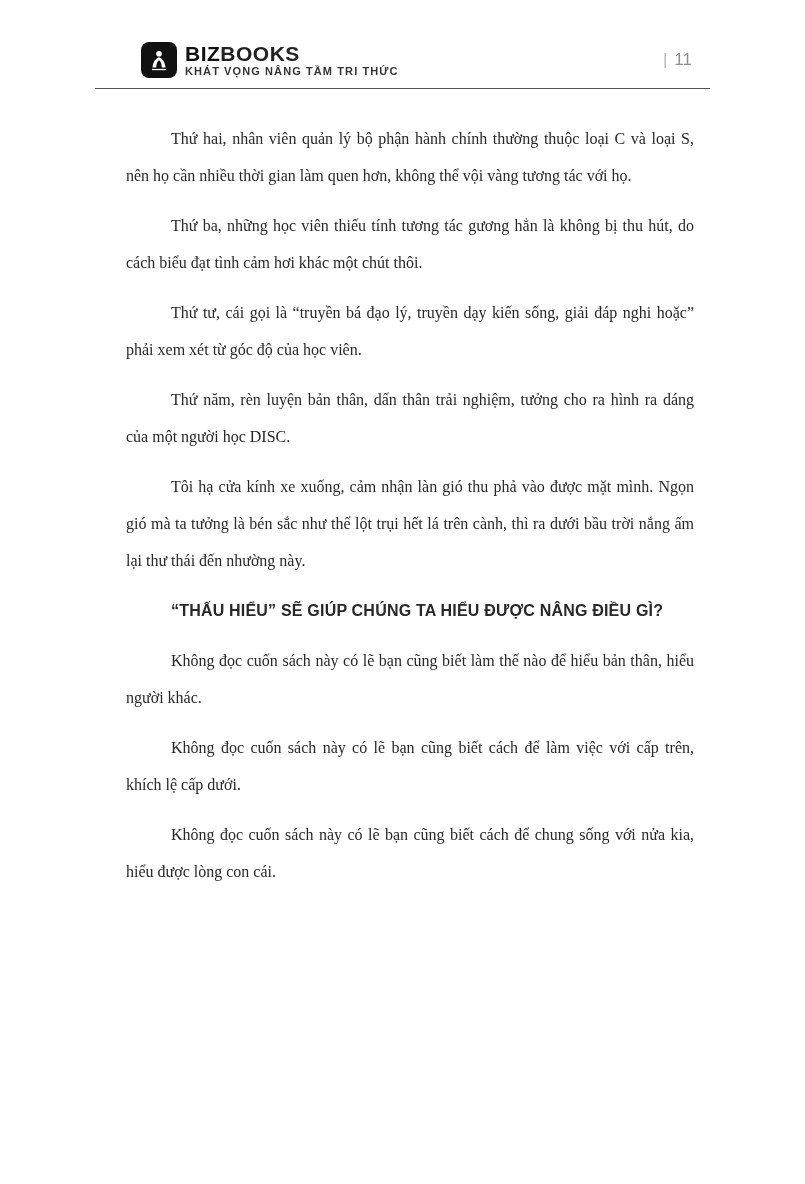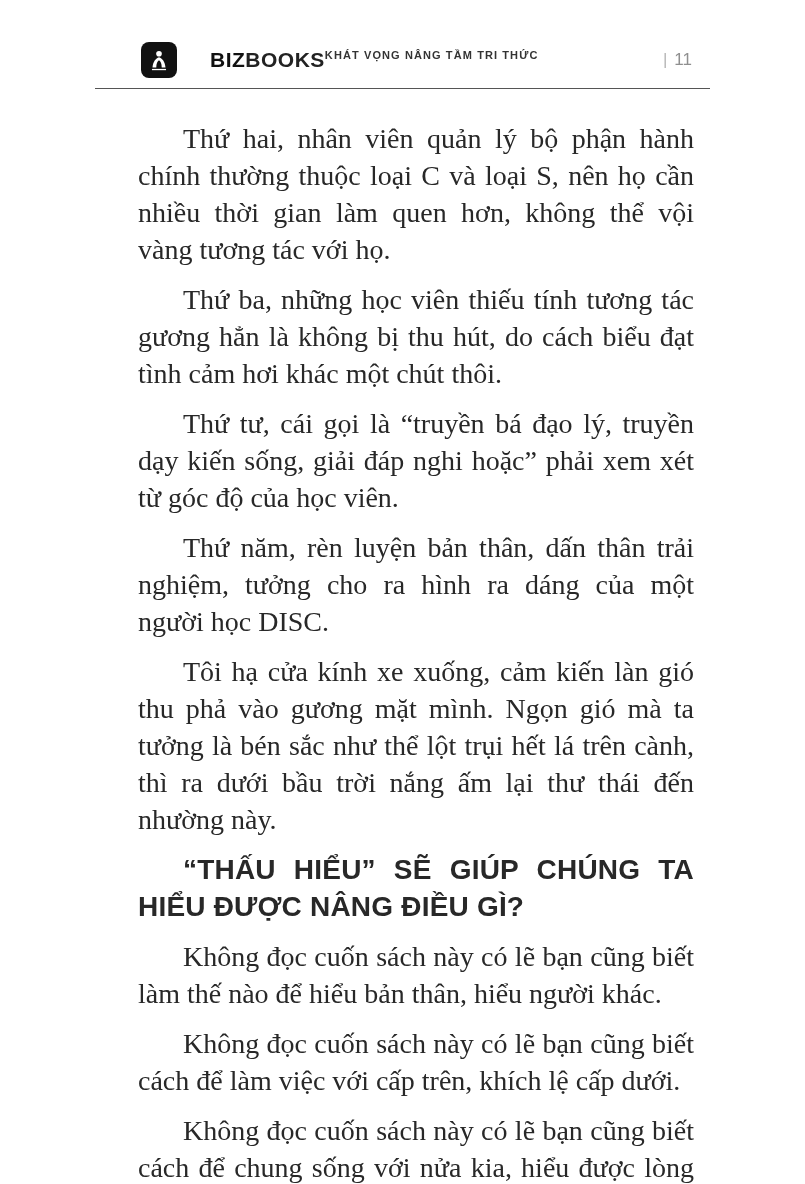--- a/index.html
+++ b/index.html
@@ -42,23 +42,22 @@
     height: 36px;
     background: #111111;
     border-radius: 8px;
     display: flex;
     align-items: center;
     justify-content: center;
     flex: 0 0 auto;
   }
   .brand-text {
     display: flex;
-    flex-direction: row;
+    flex-direction: column;
     justify-content: flex-end;
-    margin-left: 25px;
   }
   .brand-name {
     font-family: "Liberation Sans", sans-serif;
     font-size: 21px;
     line-height: 22px;
     letter-spacing: 0.5px;
     color: #111;
     white-space: nowrap;
   }
   .brand-name .part1 { font-weight: 800; }
@@ -96,22 +95,22 @@
   }
 
   
   .content {
     position: absolute;
     top: 120px;
     left: 122px;
     width: 572px;
   }
   .content p {
-    margin: 0 0 13px 16px;
-    font-size: 28px;
+    margin: 0 0 13px 4px;
+    font-size: 16px;
     line-height: 37px;
     text-align: justify;
     text-indent: 45px;
     color: #282828;
   }
   .section-heading {
     font-family: "Liberation Sans", sans-serif;
     font-weight: 700;
     font-size: 23.5px;
     line-height: 35px;
@@ -148,21 +147,21 @@
       <span>11</span>
     </div>
   </div>
   <div class="header-rule"></div>
 
   <div class="content">
     <p>Thứ hai, nhân viên quản lý bộ phận hành chính thường thuộc loại C và loại S, nên họ cần nhiều thời gian làm quen hơn, không thể vội vàng tương tác với họ.</p>
     <p>Thứ ba, những học viên thiếu tính tương tác gương hẳn là không bị thu hút, do cách biểu đạt tình cảm hơi khác một chút thôi.</p>
     <p>Thứ tư, cái gọi là “truyền bá đạo lý, truyền dạy kiến sống, giải đáp nghi hoặc” phải xem xét từ góc độ của học viên.</p>
     <p>Thứ năm, rèn luyện bản thân, dấn thân trải nghiệm, tưởng cho ra hình ra dáng của một người học DISC.</p>
-    <p>Tôi hạ cửa kính xe xuống, cảm kiến làn gió thu phả vào gương mặt mình. Ngọn gió mà ta tưởng là bén sắc như thể lột trụi hết lá trên cành, thì ra dưới bầu trời nắng ấm lại thư thái đến nhường này.</p>
+    <p>Tôi hạ cửa kính xe xuống, cảm nhận làn gió thu phả vào được mặt mình. Ngọn gió mà ta tưởng là bén sắc như thể lột trụi hết lá trên cành, thì ra dưới bầu trời nắng ấm lại thư thái đến nhường này.</p>
 
     <p class="section-heading">“THẤU HIỂU” SẼ GIÚP CHÚNG TA HIỂU ĐƯỢC NÂNG ĐIỀU GÌ?</p>
 
     <p>Không đọc cuốn sách này có lẽ bạn cũng biết làm thế nào để hiểu bản thân, hiểu người khác.</p>
     <p>Không đọc cuốn sách này có lẽ bạn cũng biết cách để làm việc với cấp trên, khích lệ cấp dưới.</p>
     <p>Không đọc cuốn sách này có lẽ bạn cũng biết cách để chung sống với nửa kia, hiểu được lòng con cái.</p>
   </div>
 
 </div>
 

